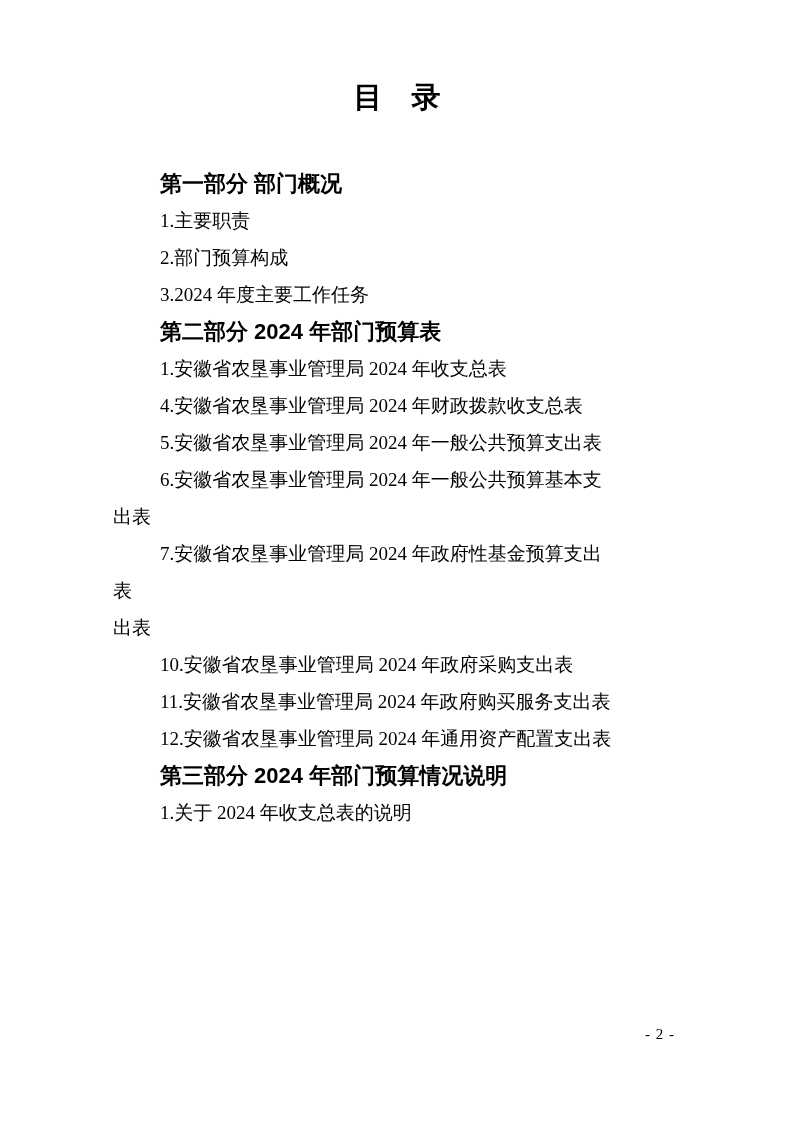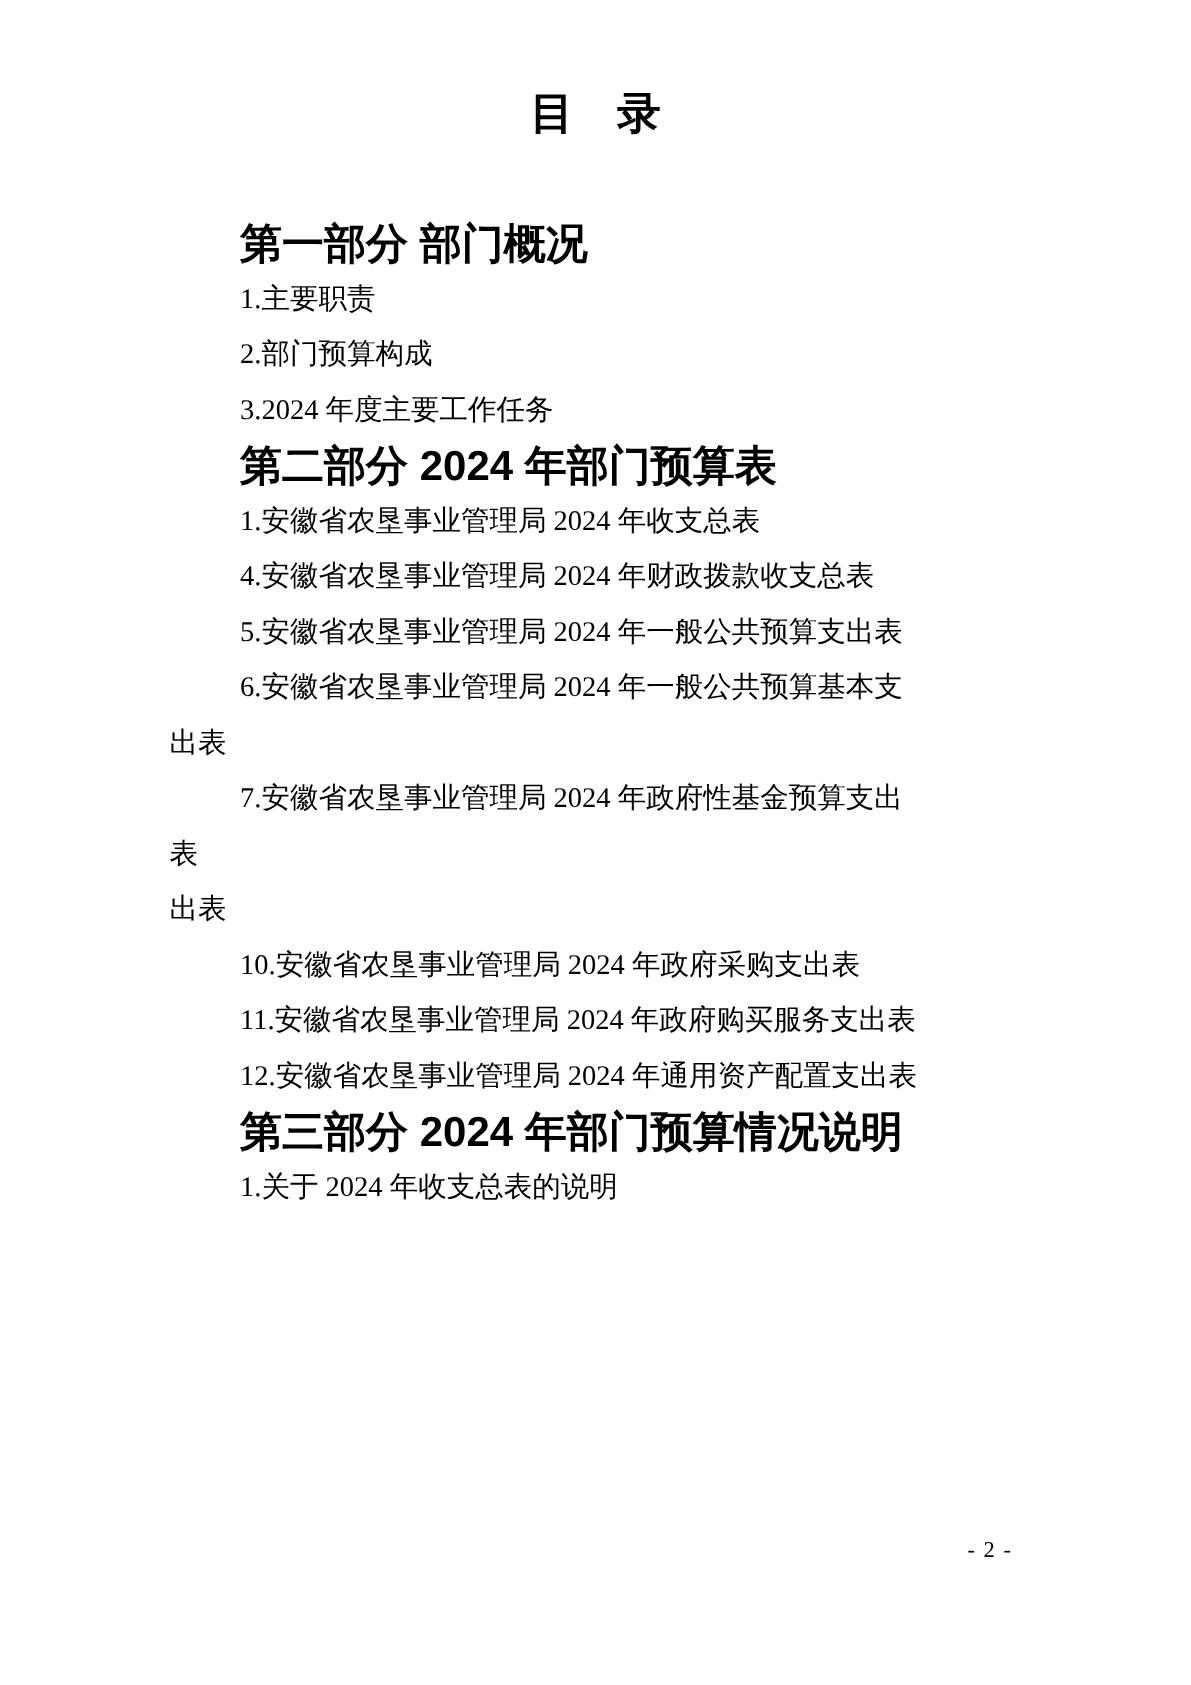--- a/index.html
+++ b/index.html
@@ -10,22 +10,22 @@
   .page {
     position: relative;
     width: 794px;
     height: 1123px;
     background: #ffffff;
     color: #000000;
     overflow: hidden;
     font-family: "Liberation Serif", "DejaVu Serif", serif;
   }
   .doc-title {
-    margin: 12px;
-    padding-top: 47px;
+    margin: 0;
+    padding-top: 80px;
     text-align: center;
     font-family: "Liberation Sans", "DejaVu Sans", sans-serif;
     font-weight: 700;
     font-size: 29px;
     line-height: 35px;
     color: #000000;
   }
   .toc {
     margin: 50px 110px 0 113px;
   }
@@ -34,21 +34,21 @@
     line-height: 37px;
     white-space: nowrap;
     color: #000000;
   }
   .toc-line.indent {
     text-indent: 47px;
   }
   .toc-line.heading {
     font-family: "Liberation Sans", "DejaVu Sans", sans-serif;
     font-weight: 700;
-    font-size: 28px;
+    font-size: 22px;
   }
   .toc-line.item {
     font-family: "Liberation Serif", "DejaVu Serif", serif;
     font-weight: 400;
   }
   .page-number {
     position: absolute;
     top: 1025px;
     left: 645px;
     font-size: 15px;

